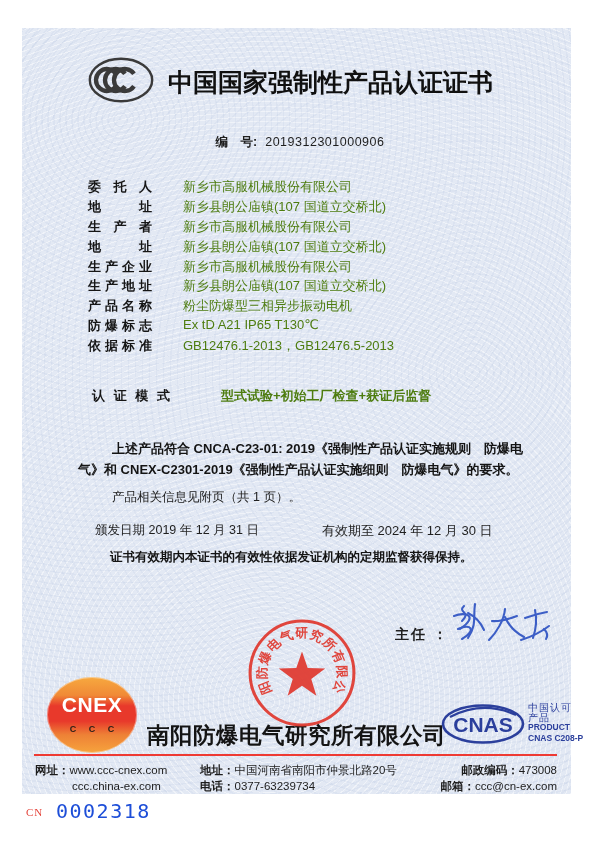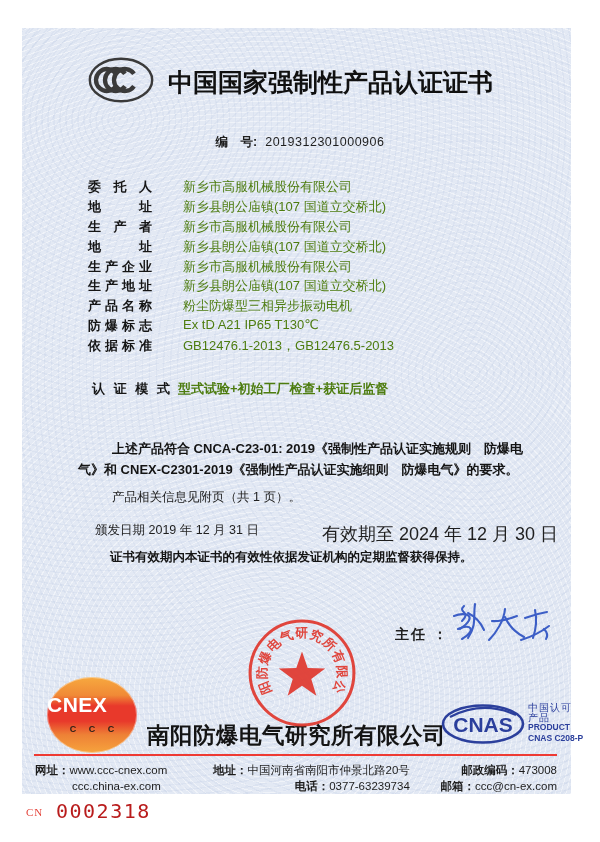--- a/index.html
+++ b/index.html
@@ -24,66 +24,66 @@
   .cert-title { left:168px; top:66px; font-size:25px; font-weight:bold; color:#101010; letter-spacing:0px; white-space:nowrap; }
   .number-line { left:0; top:134px; width:600px; text-align:center; font-size:12.5px; white-space:nowrap; }
   .number-label { font-weight:bold; margin-right:8px; }
   .number-value { letter-spacing:0.5px;text-align:center; }
 
   
   .fields { left:88px; top:178px; width:470px; }
   .frow { display:flex; align-items:flex-start; height:19.9px; font-size:13px; white-space:nowrap; }
   .flabel { flex:none; display:inline-block; width:64px; font-weight:bold; text-align:justify; text-align-last:justify; color:#161616; }
   .fvalue { margin-left:31px; color:#4d7c0f; }
-  .mode-row { margin-top:23px; margin-left:4px; }
+  .mode-row { margin-top:30px; margin-left:4px;gap:43px; }
   .mode-row .flabel { width:78px; }
   .mode-row .fvalue { margin-left:8px; font-weight:bold; }
 
   
   .compliance { left:78px; top:438px; width:446px; font-size:13px; line-height:21px; font-weight:bold; color:#141414; text-indent:34px; }
   .attachment { left:112px; top:489px; font-size:12.5px; color:#202020; }
   .issue-date { left:95px; top:522px; font-size:12.5px; }
-  .valid-until { left:322px; top:522px; font-size:18px; }
+  .valid-until { left:322px; top:522px; font-size:13px; }
   .validity-note { left:110px; top:549px; font-size:12.5px; font-weight:bold; color:#141414; }
 
   
   .director-label { left:395px; top:626px; font-size:14px; font-weight:600; letter-spacing:2px; }
   .signature { left:448px; top:598px; width:105px; height:60px; }
 
   
   .stamp { left:246px; top:617px; width:112px; height:112px; opacity:.92; z-index:3; }
 
   
   .issuer-name { left:147px; top:720px; font-size:22.5px; font-weight:bold; letter-spacing:0.5px; color:#141414; z-index:2; white-space:nowrap; }
 
   
   .cnex { left:47px; top:677px; width:90px; height:76px; border-radius:50%;
     background:linear-gradient(180deg,#f7a93f 0%,#f08a36 24%,#e8392b 38%,#e8392b 58%,#ee8136 76%,#f6a43d 100%);
     box-shadow:0 0 0 1px rgba(255,255,255,.4) inset; }
-  .cnex-word { position:absolute; left:0; top:16px; width:100%; font-size:21px; font-weight:bold; color:#ffffff; letter-spacing:0.5px; }
+  .cnex-word { position:absolute; left:0; top:16px; width:100%; text-align:center; font-size:21px; font-weight:bold; color:#ffffff; letter-spacing:0.5px; }
   .cnex-ccc { position:absolute; left:0; top:47px; width:100%; text-align:center; font-size:9px; font-weight:bold; color:#2b2018; letter-spacing:5px; text-indent:5px; }
 
   
   .cnas-mark { left:440px; top:702px; width:86px; height:44px; }
   .cnas-text { left:528px; top:703px; width:70px; color:#2b3f9c; line-height:9.5px; }
   .cnas-cn { font-size:10px; letter-spacing:1px; }
   .cnas-en { font-size:8.5px; font-weight:bold; line-height:11px; white-space:nowrap; }
 
   
   .red-line { left:34px; top:754px; width:523px; height:2px; background:#ee3a33; }
   .footer-col { top:763px; font-size:11.5px; line-height:15.5px; color:#1c1c1c; white-space:nowrap; }
   .fc1 { left:35px; }
   .fc1 .l2 { padding-left:37px; }
-  .fc2 { left:213px;text-align:right; }
+  .fc2 { left:200px; }
   .fc3 { left:404px; width:153px; text-align:right; }
   .flab { font-weight:bold;margin-top:23px; }
 
   
   .serial-prefix { left:26px; top:806px; font-family:"Liberation Serif","DejaVu Serif",serif; font-size:11px; color:#e4453c; letter-spacing:1px; }
-  .serial-number { left:56px; top:799px; font-family:"DejaVu Sans Mono","Liberation Mono",monospace; font-size:20px; color:#b91c1c; letter-spacing:1.5px; }
+  .serial-number { left:56px; top:799px; font-family:"DejaVu Sans Mono","Liberation Mono",monospace; font-size:20px; color:#1d4ed8; letter-spacing:1.5px; }
 </style>
 </head>
 <body>
 
 <div class="page">
   <div class="panel abs"></div>
 
   <svg class="ccc-logo abs" viewBox="0 0 70 50">
     <ellipse cx="35" cy="25" rx="31.2" ry="21.3" fill="none" stroke="#3a3a3a" stroke-width="2.4"></ellipse>
     <path d="M30,18.7 A11,11 0 1 0 30,31.3" fill="none" stroke="#3a3a3a" stroke-width="4.3"></path>

